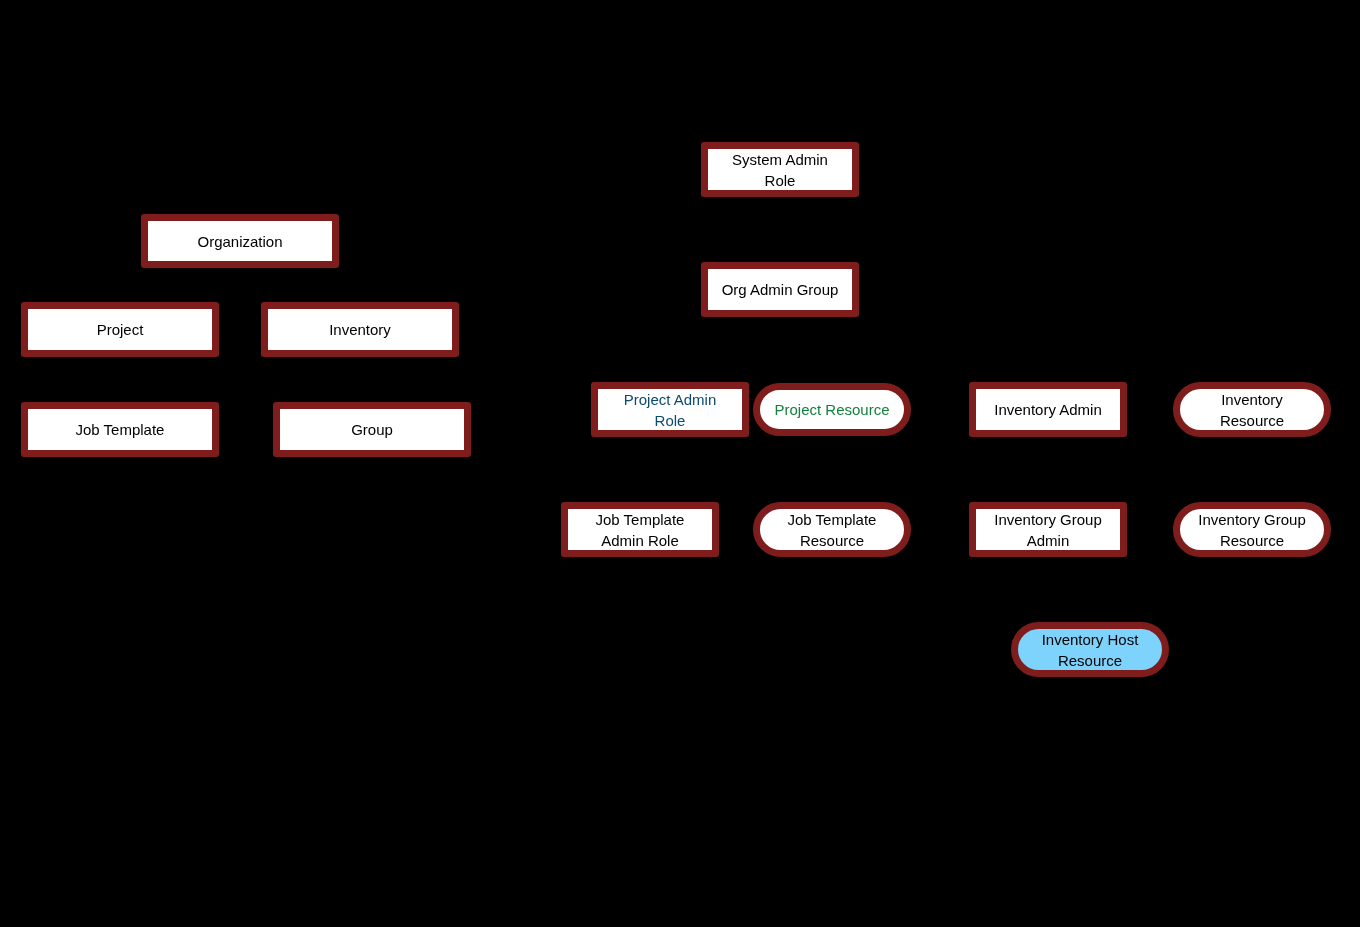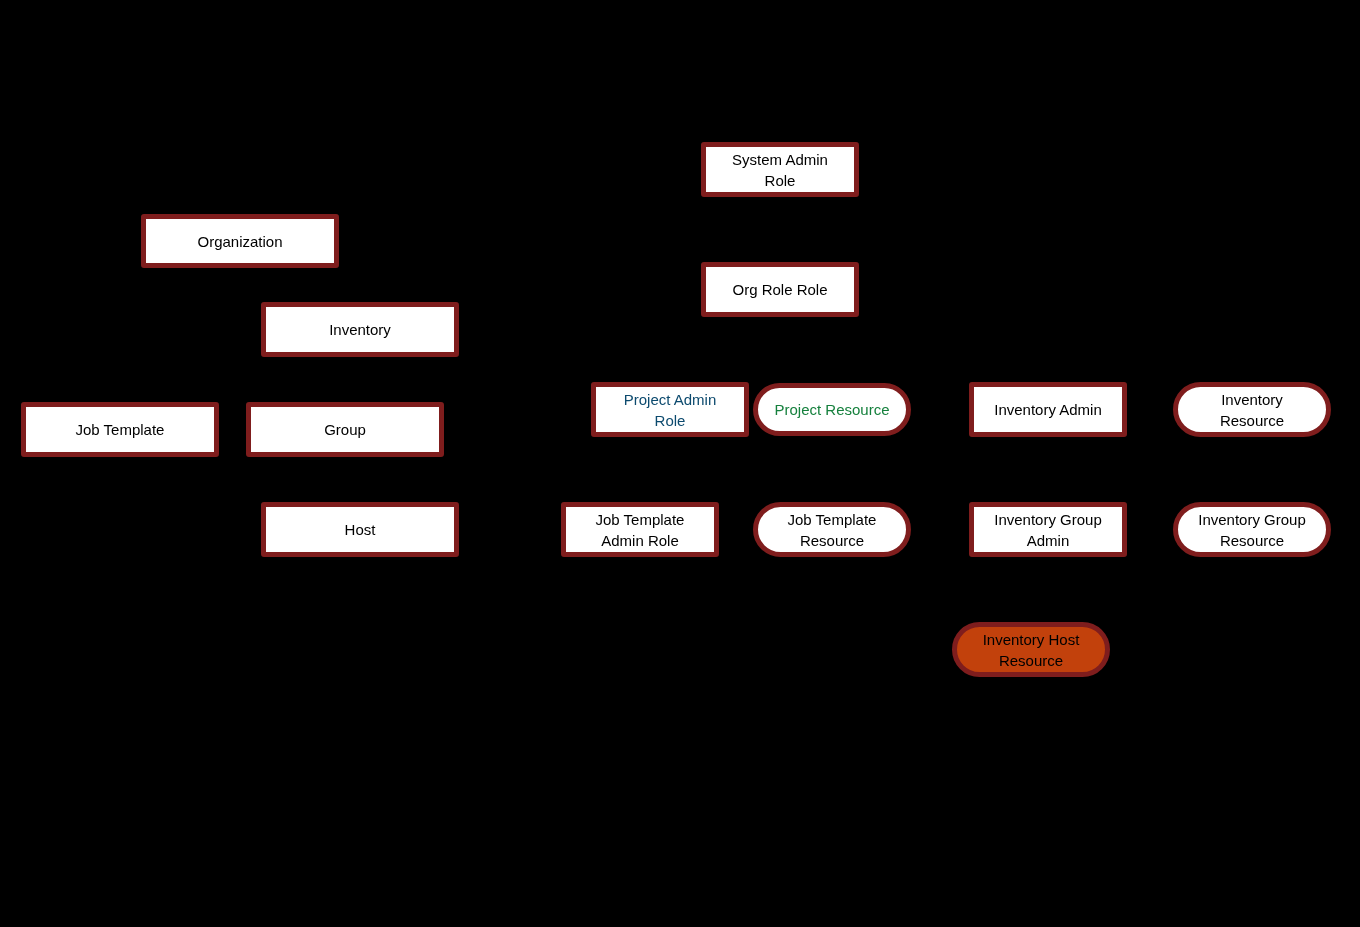--- a/index.html
+++ b/index.html
@@ -17,57 +17,57 @@
   .node {
     position: absolute;
     box-sizing: border-box;
     display: flex;
     align-items: center;
     justify-content: center;
     text-align: center;
     font-size: 15px;
     line-height: 21px;
     padding: 2px 8px;
-    border: 5px solid #7f1d1d;
+    border: 7px solid #7f1d1d;
   }
   .node .node-label {
     white-space: pre-line;
   }
   .rect {
     border-radius: 3px;
   }
   .pill {
     border-radius: 28px;
   }
 </style>
 </head>
 <body>
 
 <div class="canvas" style="background: rgb(0, 0, 0);">
     <div class="node rect" style="left: 141px; top: 214px; width: 198px; height: 54px; background: rgb(255, 255, 255); color: rgb(0, 0, 0);">
       <span class="node-label">Organization</span>
     </div>
+    <div class="node rect" style="left: 21px; top: 302px; width: 198px; height: 55px; background: rgb(255, 255, 255); color: rgb(0, 0, 0);">
+      <span class="node-label">Project</span>
+    </div>
     <div class="node rect" style="left: 261px; top: 302px; width: 198px; height: 55px; background: rgb(255, 255, 255); color: rgb(0, 0, 0);">
       <span class="node-label">Inventory</span>
     </div>
     <div class="node rect" style="left: 21px; top: 402px; width: 198px; height: 55px; background: rgb(255, 255, 255); color: rgb(0, 0, 0);">
       <span class="node-label">Job Template</span>
     </div>
-    <div class="node rect" style="left: 246px; top: 402px; width: 198px; height: 55px; background: rgb(255, 255, 255); color: rgb(0, 0, 0);">
+    <div class="node rect" style="left: 273px; top: 402px; width: 198px; height: 55px; background: rgb(255, 255, 255); color: rgb(0, 0, 0);">
       <span class="node-label">Group</span>
-    </div>
-    <div class="node rect" style="left: 261px; top: 502px; width: 198px; height: 55px; background: rgb(255, 255, 255); color: rgb(0, 0, 0);">
-      <span class="node-label">Host</span>
     </div>
     <div class="node rect" style="left: 701px; top: 142px; width: 158px; height: 55px; background: rgb(255, 255, 255); color: rgb(0, 0, 0);">
       <span class="node-label">System Admin
 Role</span>
     </div>
     <div class="node rect" style="left: 701px; top: 262px; width: 158px; height: 55px; background: rgb(255, 255, 255); color: rgb(0, 0, 0);">
-      <span class="node-label">Org Role Role</span>
+      <span class="node-label">Org Admin Group</span>
     </div>
     <div class="node rect" style="left: 591px; top: 382px; width: 158px; height: 55px; background: rgb(255, 255, 255); color: #0c4a6e;">
       <span class="node-label">Project Admin
 Role</span>
     </div>
     <div class="node pill" style="left: 753px; top: 383px; width: 158px; height: 53px; background: rgb(255, 255, 255); color: #15803d;">
       <span class="node-label">Project Resource</span>
     </div>
     <div class="node rect" style="left: 969px; top: 382px; width: 158px; height: 55px; background: rgb(255, 255, 255); color: rgb(0, 0, 0);">
       <span class="node-label">Inventory Admin</span>
@@ -85,17 +85,17 @@
 Resource</span>
     </div>
     <div class="node rect" style="left: 969px; top: 502px; width: 158px; height: 55px; background: rgb(255, 255, 255); color: rgb(0, 0, 0);">
       <span class="node-label">Inventory Group
 Admin</span>
     </div>
     <div class="node pill" style="left: 1173px; top: 502px; width: 158px; height: 55px; background: rgb(255, 255, 255); color: rgb(0, 0, 0);">
       <span class="node-label">Inventory Group
 Resource</span>
     </div>
-    <div class="node pill" style="left: 952px; top: 622px; width: 158px; height: 55px; background: #c2410c; color: rgb(0, 0, 0);">
+    <div class="node pill" style="left: 1011px; top: 622px; width: 158px; height: 55px; background: #7dd3fc; color: rgb(0, 0, 0);">
       <span class="node-label">Inventory Host
 Resource</span>
     </div>
   </div>
 
 </body></html>

